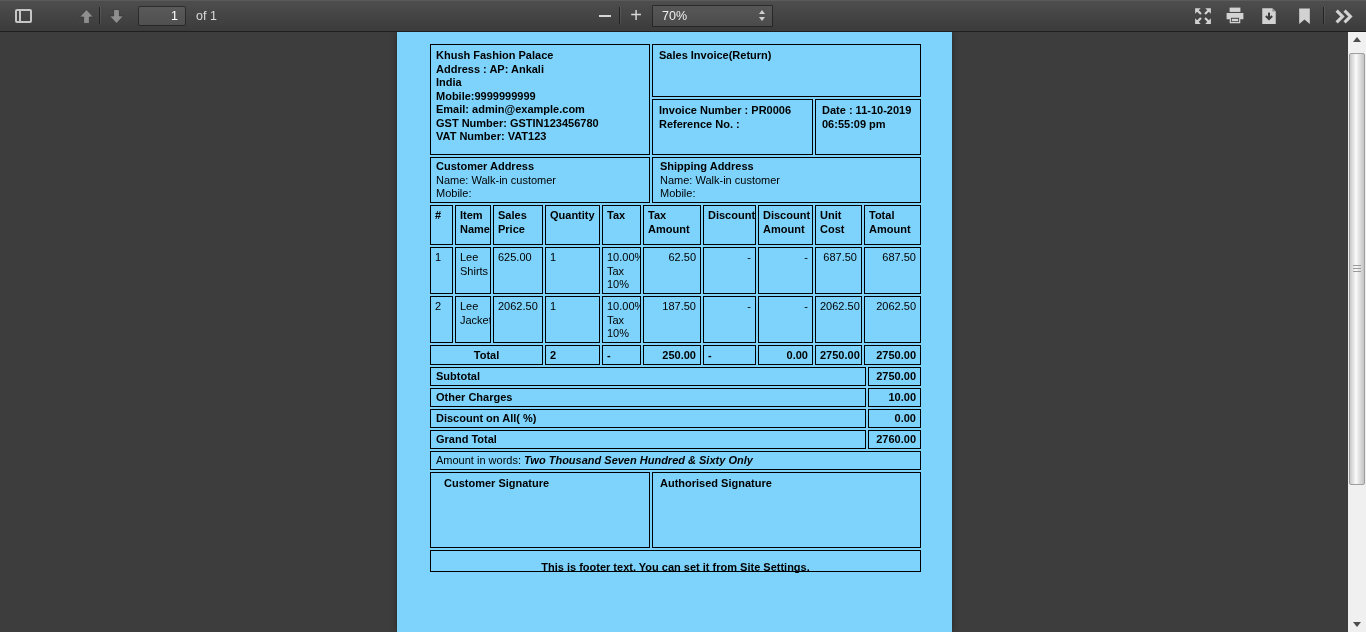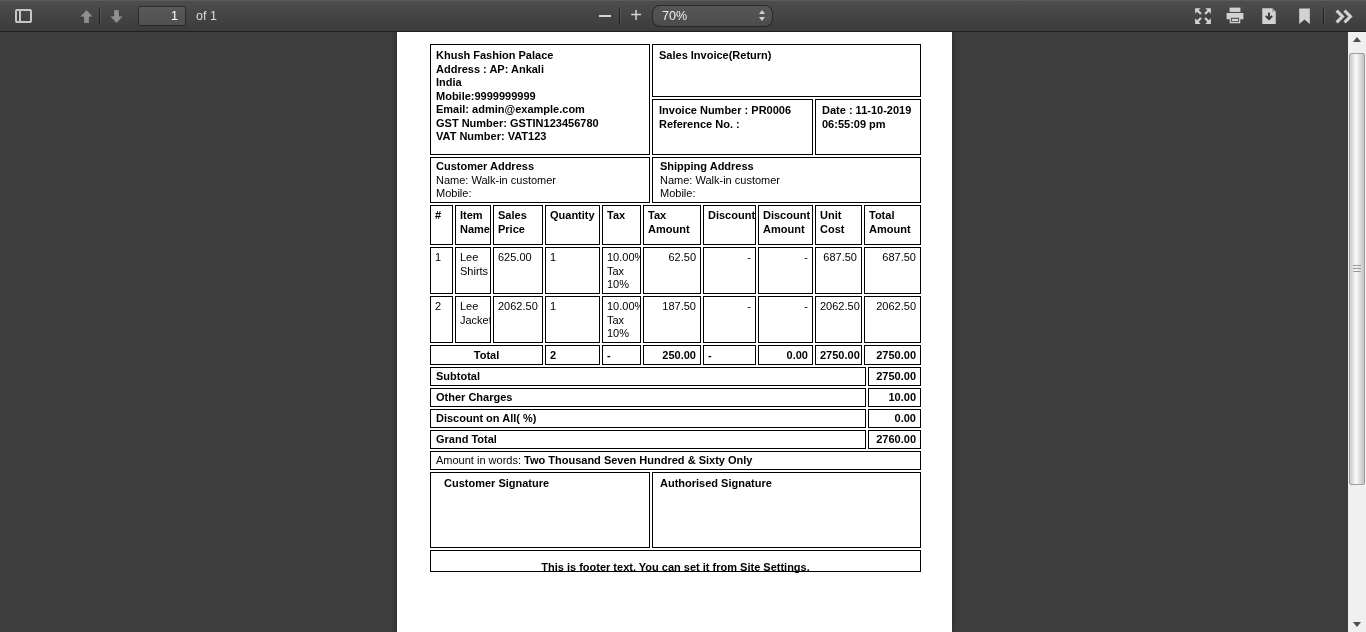--- a/index.html
+++ b/index.html
@@ -15,21 +15,21 @@
   .tsep { position:absolute; top:7px; width:1px; height:17px; background:rgba(0,0,0,.5);
     box-shadow:1px 0 0 rgba(255,255,255,.08); }
   .page-input { position:absolute; left:138px; top:6px; width:48px; height:20px;
     background:rgba(255,255,255,.09); border:1px solid rgba(0,0,0,.5); border-radius:2px;
     color:#fff; text-align:right; font-size:12.5px; padding:0 7px;
     font-family:"Liberation Sans",sans-serif; }
   .of-label { position:absolute; left:196px; top:9px; color:#dcdcdc; font-size:12.5px; }
   .glyph-minus { width:12px; height:2px; background:#d6d6d6; }
   .glyph-plus { color:#d6d6d6; font-size:20px; font-weight:400; line-height:20px; margin-top:-2px; }
   .zoom-select { position:absolute; left:652px; top:5px; width:121px; height:22px;
-    background:rgba(255,255,255,.07); border:1px solid rgba(0,0,0,.5); border-radius:8px;
+    background:rgba(255,255,255,.07); border:1px solid rgba(0,0,0,.5); border-radius:1px;
     color:#f0f0f0; font-size:12.5px; display:flex; align-items:center; padding:0 9px;
     cursor:pointer; }
   .spinner { position:absolute; right:7px; top:4px; }
   .tri-up { width:0; height:0; border-left:3.5px solid transparent; border-right:3.5px solid transparent;
     border-bottom:4px solid #cfcfcf; margin-bottom:3px; }
   .tri-down { width:0; height:0; border-left:3.5px solid transparent; border-right:3.5px solid transparent;
     border-top:4px solid #cfcfcf; }
   .sidebar-glyph { width:17px; height:14px; border:2px solid #c6c6c6; border-radius:2px; position:relative; }
   .sidebar-glyph .pane { position:absolute; left:2px; top:0; bottom:0; width:2px; background:#c6c6c6; }
 
@@ -42,21 +42,21 @@
     border-bottom:5px solid #4d4d4d; }
   .sb-tri-down { width:0; height:0; border-left:4px solid transparent; border-right:4px solid transparent;
     border-top:5px solid #4d4d4d; }
   .sb-thumb { position:absolute; left:1px; right:1px; top:21px; height:432px;
     background:linear-gradient(90deg,#c9c9c9,#fbfbfb 45%,#ececec 55%,#c4c4c4);
     border:1px solid #9e9e9e; border-radius:2px; cursor:pointer; }
   .sb-grip { position:absolute; left:3px; right:3px; top:50%; margin-top:-4px; }
   .sb-grip div { height:1px; background:#9a9a9a; margin-bottom:2px; }
 
   
-  .page { position:absolute; left:397px; top:32px; width:555px; height:600px; background:#ffffff;
+  .page { position:absolute; left:397px; top:32px; width:555px; height:600px; background:#7dd3fc;
     box-shadow:0 0 6px rgba(0,0,0,.4); }
   .invoice { position:absolute; left:33px; top:12px; width:491px; color:#000;
     font-size:11px; line-height:13.5px; display:flex; flex-direction:column; gap:2px; }
   .box { border:1px solid #000; }
 
   .sec-top { display:flex; gap:2px; height:111px; }
   .company { width:220px; padding:4px 5px; font-weight:bold; }
   .top-right { flex:1; display:flex; flex-direction:column; gap:2px; }
   .title-box { height:53px; padding:4px 6px; font-weight:bold; }
   .meta-row { flex:1; display:flex; gap:2px; }
@@ -78,21 +78,21 @@
   .w5{width:58px} .w6{width:53px} .w7{width:55px} .w8{width:47px} .w9{width:57px}
   .right { text-align:right; }
   .total-span { width:113px; text-align:center; }
   .nrm { font-weight:normal; }
 
   .srow { display:flex; gap:2px; height:19px; }
   .slabel { width:436px; text-align:left; font-weight:bold; padding:2px 5px; }
   .svalue { flex:1; text-align:right; font-weight:bold; padding:2px 4px; }
 
   .words { height:19px; padding:2px 5px; }
-  .words .val { font-weight:bold; }
+  .words .val { font-weight:bold; font-style:italic; }
 
   .sigs { display:flex; gap:2px; height:76px; }
   .sig-l { width:220px; padding:4px 13px; font-weight:bold; }
   .sig-r { flex:1; padding:4px 7px; font-weight:bold; }
 
   .foot { height:19px; text-align:center; font-weight:bold; padding:10px; }
 </style>
 </head>
 <body>
 

